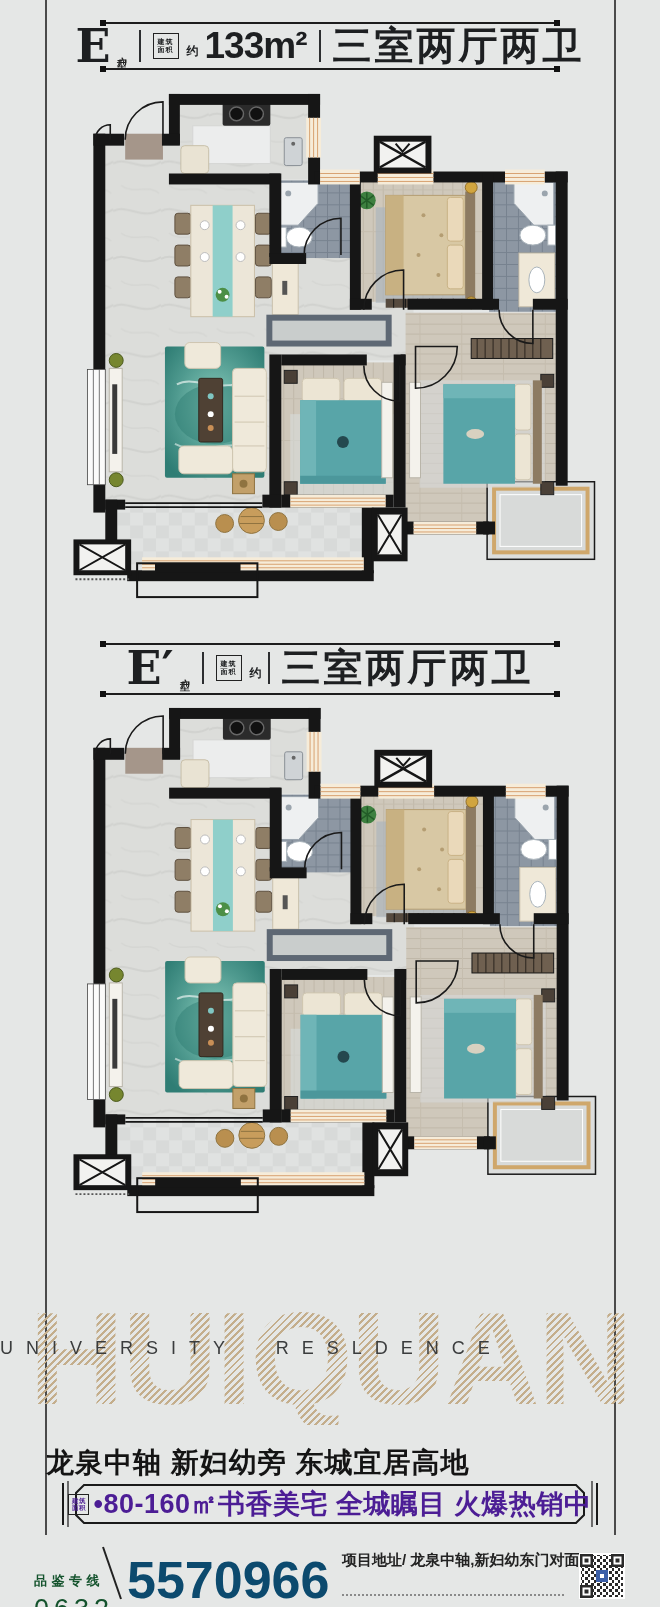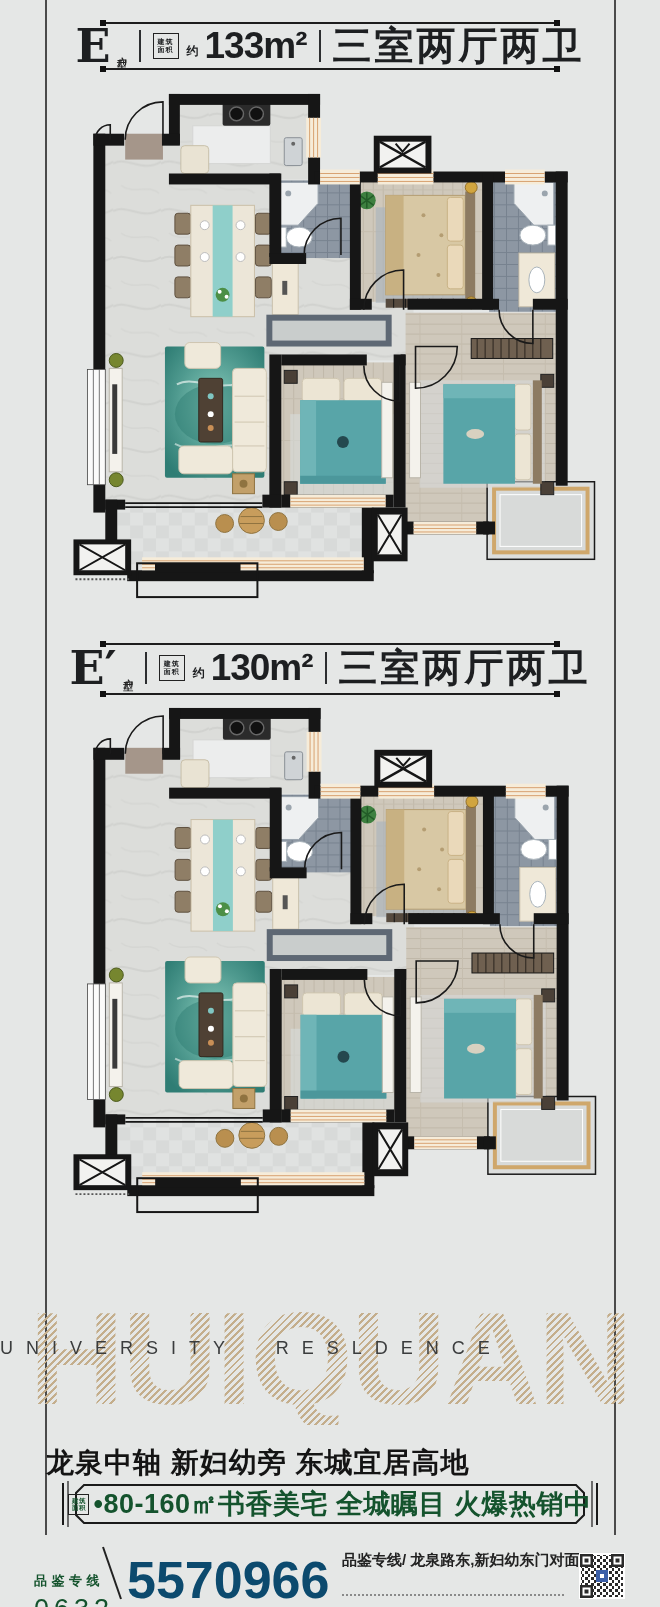--- a/index.html
+++ b/index.html
@@ -27,21 +27,21 @@
     font-size:132px;font-weight:700;line-height:1;letter-spacing:-2px;
     color:#c9b493;
     background:repeating-linear-gradient(135deg,#c4ae8c 0 2px,rgba(196,174,140,0) 2px 5px);
     -webkit-background-clip:text;background-clip:text;-webkit-text-fill-color:transparent;}
   .english-line{position:absolute;top:1338px;left:0;width:650px;text-align:left;
     font-size:18px;font-weight:500;letter-spacing:13px;word-spacing:20px;color:#3a3c3d;}
   .headline{position:absolute;top:1444px;left:0;width:660px;text-align:left;
     font-size:28px;font-weight:700;letter-spacing:1px;color:#141414;padding-left:46px;}
   .banner{position:absolute;top:1481px;left:60px;width:540px;height:46px;}
   .banner-text{position:absolute;inset:0;display:flex;align-items:center;justify-content:center;gap:4px;
-    font-size:27px;font-weight:700;color:#14532d;letter-spacing:0.5px;}
+    font-size:27px;font-weight:700;color:#4c1d95;letter-spacing:0.5px;}
   .banner-box{width:19px;height:19px;border:1px solid #222;display:flex;flex-direction:column;align-items:center;justify-content:center;line-height:1.15;font-size:6.5px;font-weight:700;letter-spacing:0.5px;}
 
   
   .hotline{position:absolute;left:34px;top:1572px;color:#14532d;}
   .hotline .lbl{font-size:13px;font-weight:700;letter-spacing:4.5px;display:block;}
   .hotline .code{font-size:27px;font-weight:400;letter-spacing:5px;display:block;margin-top:4px;}
   .slash{position:absolute;left:100px;top:1545px;width:24px;height:56px;}
   .phone{position:absolute;left:127px;top:1538px;font-size:52px;font-weight:700;color:#0c4a6e;letter-spacing:0px;margin-top:12px;}
   .addr{position:absolute;left:342px;top:1549px;width:230px;color:#222;font-size:15px;font-weight:700;line-height:21px;white-space:nowrap;}
   .addr-dots{position:absolute;left:342px;top:1594px;width:222px;border-top:2px dotted #8a8a8a;}
@@ -401,21 +401,20 @@
   <div class="rule" style="top:643px"></div>
   <div class="plan-header-row" style="top:648px;height:40px">
     <span class="type-letter">E′</span>
     <span class="type-suffix">户型</span>
     <span class="hdr-div"></span>
     <span class="area-box">
       <span>建筑</span>
       <span>面积</span>
     </span>
     <span class="approx">约</span>
-    <span class="area-val">130m²</span>
     <span class="hdr-div"></span>
     <span class="rooms">三室两厅两卫</span>
   </div>
   <div class="rule" style="top:693px"></div>
 
   <svg class="plan-svg" style="left:62px;top:700px" width="540" height="528" viewBox="0 0 535 530">
       <use href="#fp"></use>
     </svg>
 
   <div class="watermark">HUIQUAN</div>
@@ -443,21 +442,21 @@
   <div class="hotline">
     <span class="lbl">品鉴专线</span>
     <span class="code">0632</span>
   </div>
   <svg class="slash" viewBox="0 0 24 56">
     <line x1="3" y1="2" x2="21" y2="54" stroke="#222" stroke-width="2"></line>
   </svg>
   <div class="phone">5570966</div>
 
   <div class="addr">
-    <div>品鉴专线/ 龙泉路东,新妇幼东门对面</div>
+    <div>项目地址/ 龙泉中轴,新妇幼东门对面</div>
   </div>
   <div class="addr-dots"></div>
 
   <svg class="qr" viewBox="0 0 46 46">
     <rect width="46" height="46" fill="#ffffff"></rect>
     <rect x="2" y="2" width="42" height="42" fill="url(#qrp)"></rect>
     <g>
       <rect x="1" y="1" width="13" height="13" fill="#2a2a2a"></rect>
         <rect x="3.5" y="3.5" width="8" height="8" fill="#fff"></rect>
         <rect x="5.5" y="5.5" width="4" height="4" fill="#2a2a2a"></rect>

